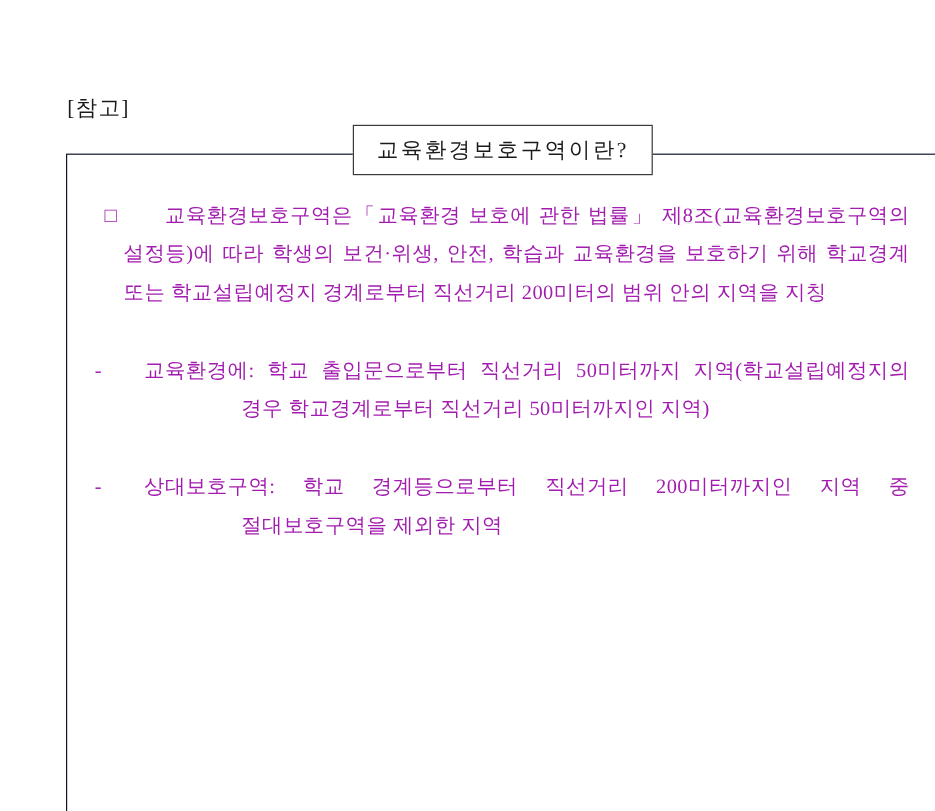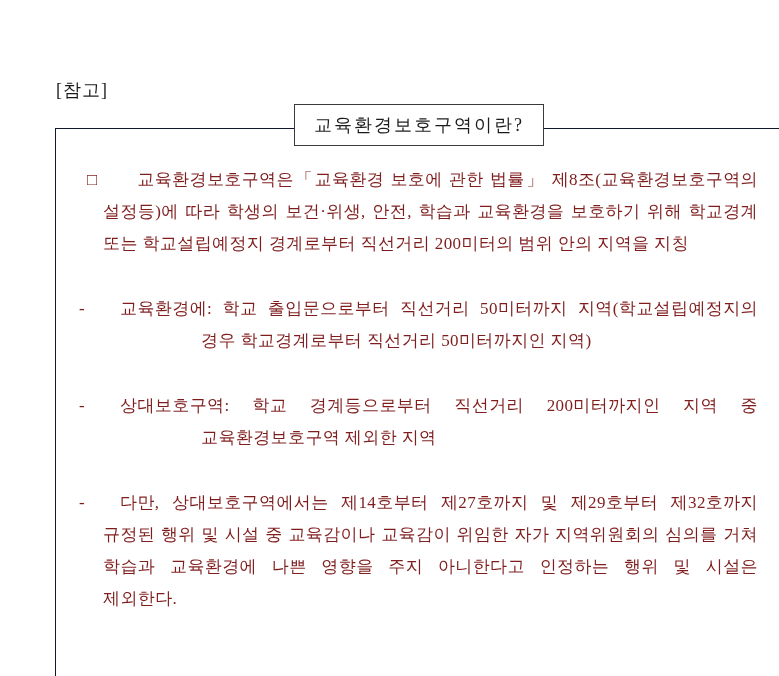--- a/index.html
+++ b/index.html
@@ -49,21 +49,21 @@
     width: 100%;
     padding: 21px 10px 0 0;
   }
   .para {
     font-size: 17px;
     line-height: 32px;
     letter-spacing: 0.4px;
     text-align: justify;
     word-break: keep-all;
     margin-bottom: 5px;
-    color: #7f1d1d;
+    color: #a21caf;
   }
   .para.square    { padding-left: 47px;  text-indent: -30px;  }
   .para.dash      { padding-left: 47px;  text-indent: -38px;  }
   .para.dash-deep { padding-left: 145px; text-indent: -136px; }
   .bullet { display: inline; }
   .para.square .bullet    { margin-right: 10px; }
   .para.dash .bullet,
   .para.dash-deep .bullet { margin-right: 7px; }
 </style>
 </head>
@@ -73,19 +73,18 @@
 
   <div class="ref-label">[참고]</div>
 
   <div class="main-box">
 
     <div class="title-box">교육환경보호구역이란?</div>
 
     <div class="content">
         <div class="para square"><span class="bullet">□</span><span>교육환경보호구역은「교육환경 보호에 관한 법률」 제8조(교육환경보호구역의 설정등)에 따라 학생의 보건·위생, 안전, 학습과 교육환경을 보호하기 위해 학교경계 또는 학교설립예정지 경계로부터 직선거리 200미터의 범위 안의 지역을 지칭</span></div>
         <div class="para dash-deep"><span class="bullet">-</span><span>교육환경에: 학교 출입문으로부터 직선거리 50미터까지 지역(학교설립예정지의 경우 학교경계로부터 직선거리 50미터까지인 지역)</span></div>
-        <div class="para dash-deep"><span class="bullet">-</span><span>상대보호구역: 학교 경계등으로부터 직선거리 200미터까지인 지역 중 교육환경보호구역 제외한 지역</span></div>
-        <div class="para dash"><span class="bullet">-</span><span>다만, 상대보호구역에서는 제14호부터 제27호까지 및 제29호부터 제32호까지 규정된 행위 및 시설 중 교육감이나 교육감이 위임한 자가 지역위원회의 심의를 거쳐 학습과 교육환경에 나쁜 영향을 주지 아니한다고 인정하는 행위 및 시설은 제외한다.</span></div>
+        <div class="para dash-deep"><span class="bullet">-</span><span>상대보호구역: 학교 경계등으로부터 직선거리 200미터까지인 지역 중 절대보호구역을 제외한 지역</span></div>
       </div>
 
   </div>
 
 </div>
 
 </body></html>

